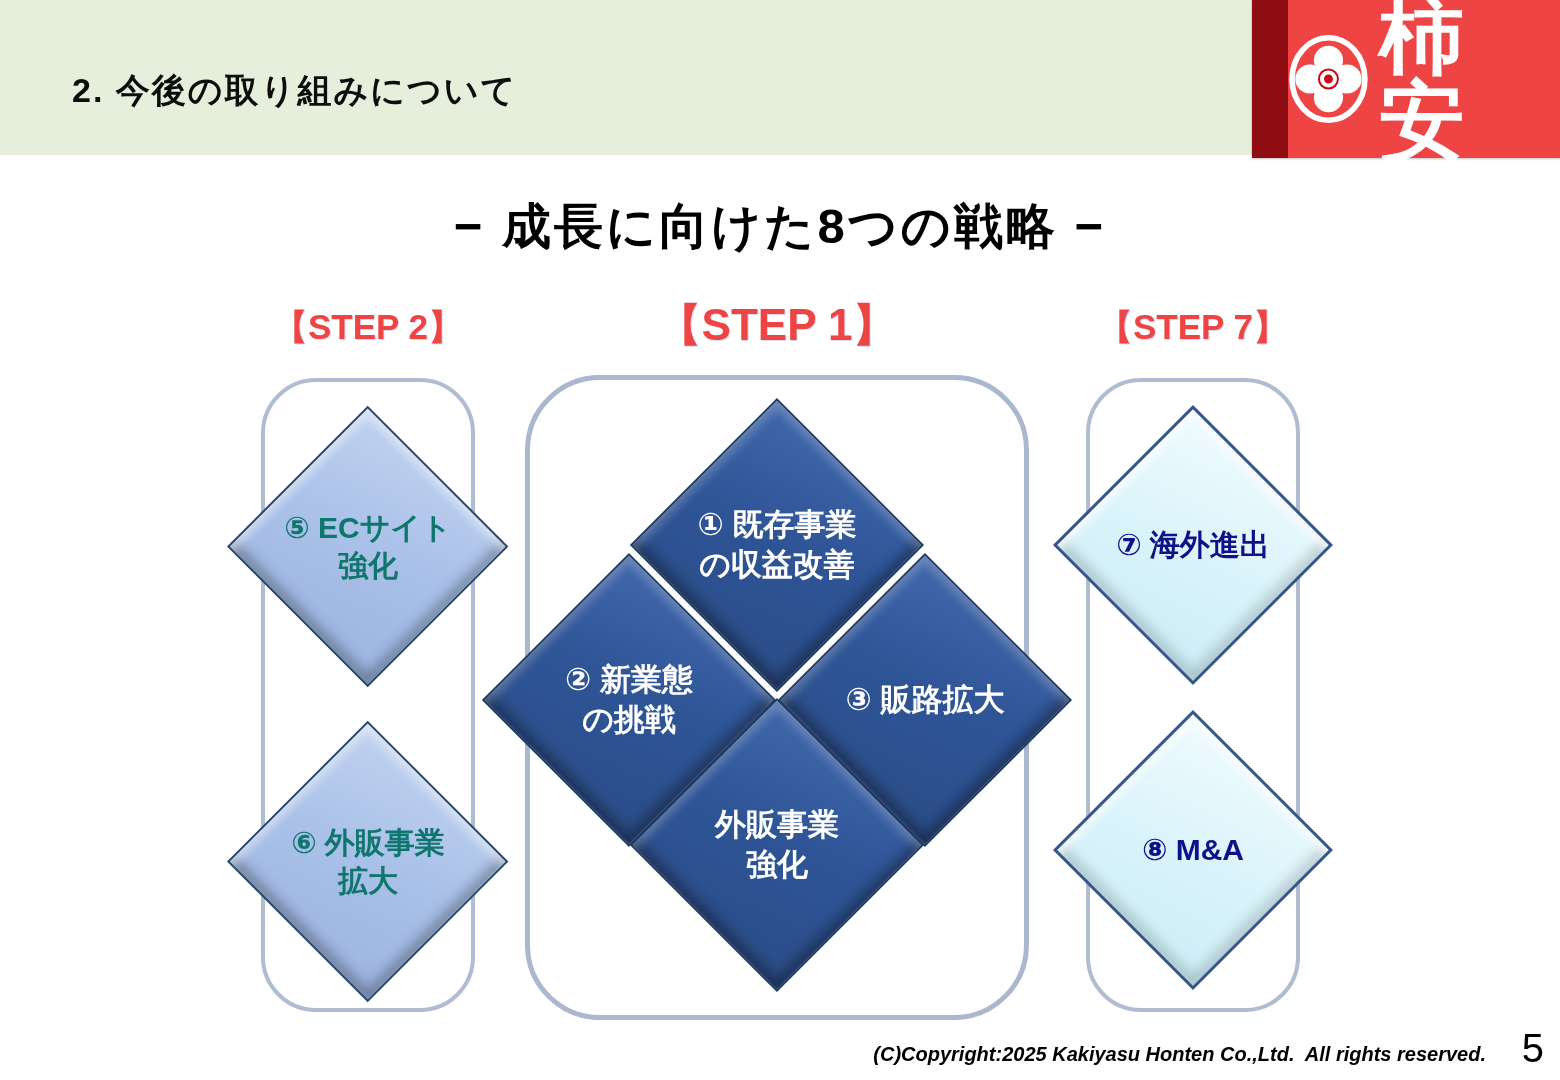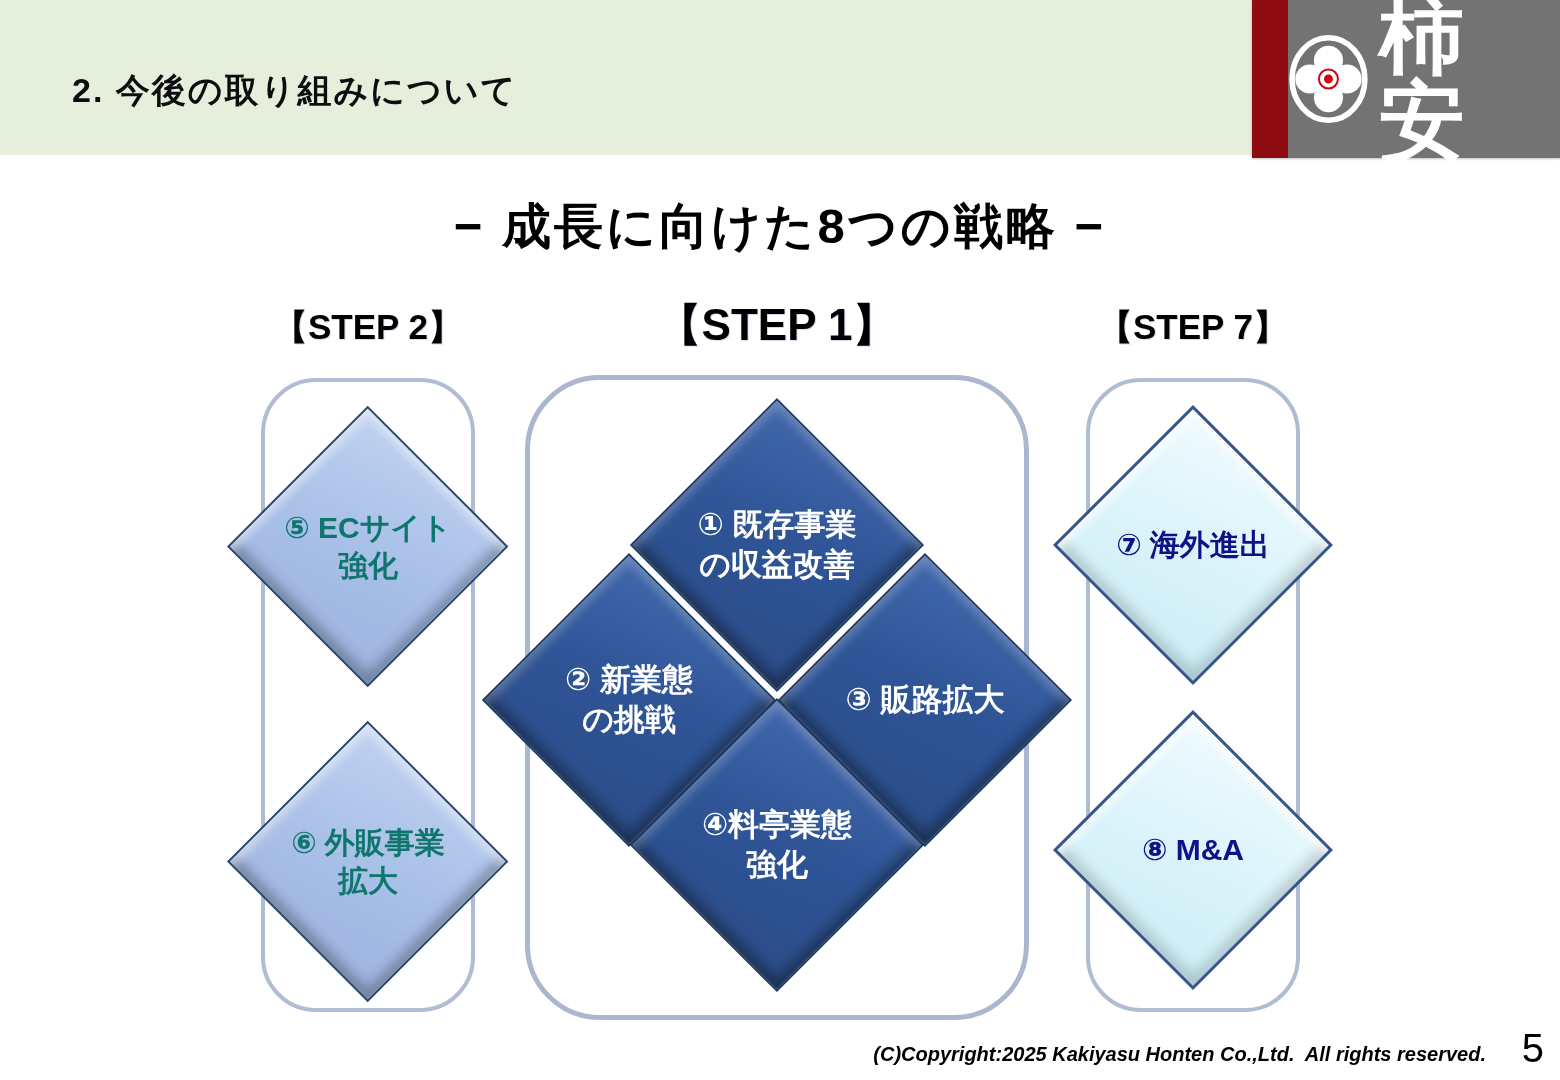--- a/index.html
+++ b/index.html
@@ -4,29 +4,29 @@
 <style>
   html,body{margin:0;padding:0;}
   body{
     width:1560px;height:1080px;position:relative;background:#ffffff;
     font-family:"Liberation Sans","DejaVu Sans",sans-serif;overflow:hidden;
   }
   
   .header-band{position:absolute;left:0;top:0;width:1560px;height:155px;background:#e6eedc;}
   .header-title{position:absolute;left:72px;top:68px;font-size:34px;font-weight:bold;color:#0d0d0d;letter-spacing:2px;}
   
-  .logo{position:absolute;right:0;top:0;width:308px;height:158px;background:#737373;display:flex;box-shadow:0 1px 2px rgba(0,0,0,.25);}
+  .logo{position:absolute;right:0;top:0;width:308px;height:158px;background:#ef4444;display:flex;box-shadow:0 1px 2px rgba(0,0,0,.25);}
   .logo-strip{width:36px;height:100%;background:#8f0d12;}
   .logo-content{flex:1;display:flex;align-items:center;justify-content:center;gap:10px;padding-right:8px;}
   .crest{width:86px;height:98px;}
   .brand{font-family:"Liberation Serif","DejaVu Serif",serif;font-size:86px;font-weight:bold;color:#ffffff;letter-spacing:6px;line-height:1;}
   
   .main-title{position:absolute;left:0;top:194px;width:1560px;text-align:center;font-size:49px;font-weight:bold;color:#000;letter-spacing:3px;}
   
-  .step-label{position:absolute;text-align:center;color:#000000;font-weight:bold;text-shadow:1px 1px 0 rgba(180,180,230,.5);}
+  .step-label{position:absolute;text-align:center;color:#ef4444;font-weight:bold;text-shadow:1px 1px 0 rgba(180,180,230,.5);}
   .step-label.s2{left:261px;width:214px;top:304px;font-size:35px;}
   .step-label.s1{left:525px;width:504px;top:296px;font-size:44px;}
   .step-label.s3{left:1086px;width:214px;top:304px;font-size:35px;}
   
   .container{position:absolute;border:4px solid #b0bcd2;border-radius:55px;box-sizing:border-box;background:transparent;}
   .container.c2{left:261px;top:378px;width:214px;height:634px;}
   .container.c1{left:525px;top:375px;width:504px;height:645px;border-radius:75px;border-width:5px;border-color:#aab7cf;}
   .container.c3{left:1086px;top:378px;width:214px;height:634px;}
   
   .diamond{position:absolute;}
@@ -107,21 +107,21 @@
   <div class="shape"></div>
   <div class="label">② 新業態
 の挑戦</div>
 </div>
 <div class="diamond dark d3">
   <div class="shape"></div>
   <div class="label">③ 販路拡大</div>
 </div>
 <div class="diamond dark d4">
   <div class="shape"></div>
-  <div class="label">④料亭業態
+  <div class="label">外販事業
 強化</div>
 </div>
 
 <div class="diamond light d5">
   <div class="shape"></div>
   <div class="label">⑤ ECサイト
 強化</div>
 </div>
 <div class="diamond light d6">
   <div class="shape"></div>

